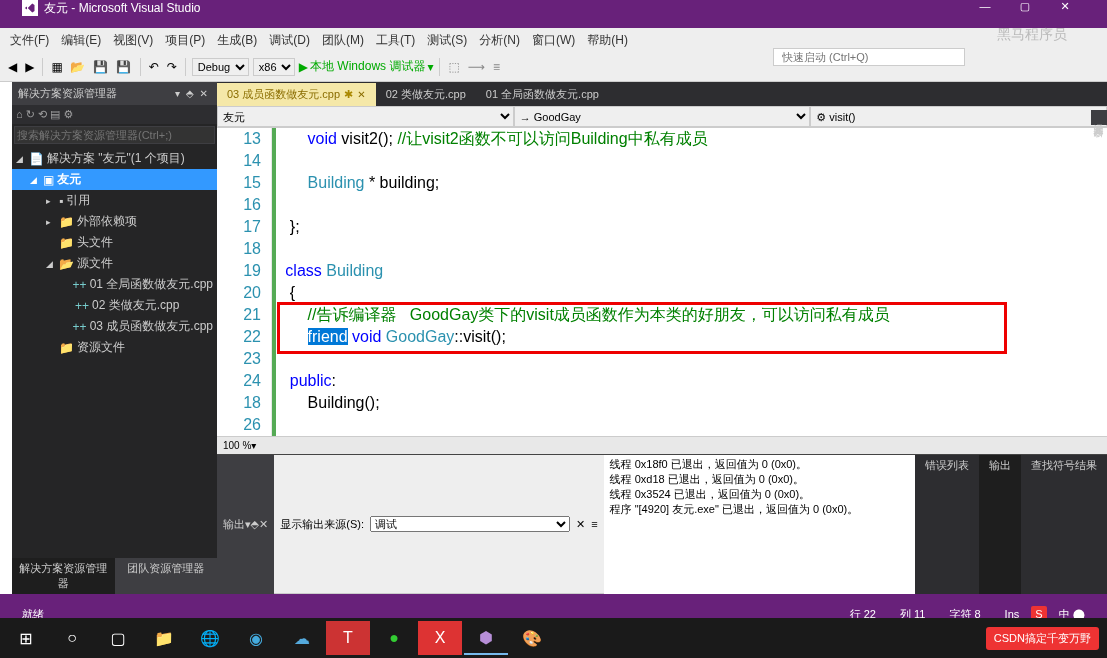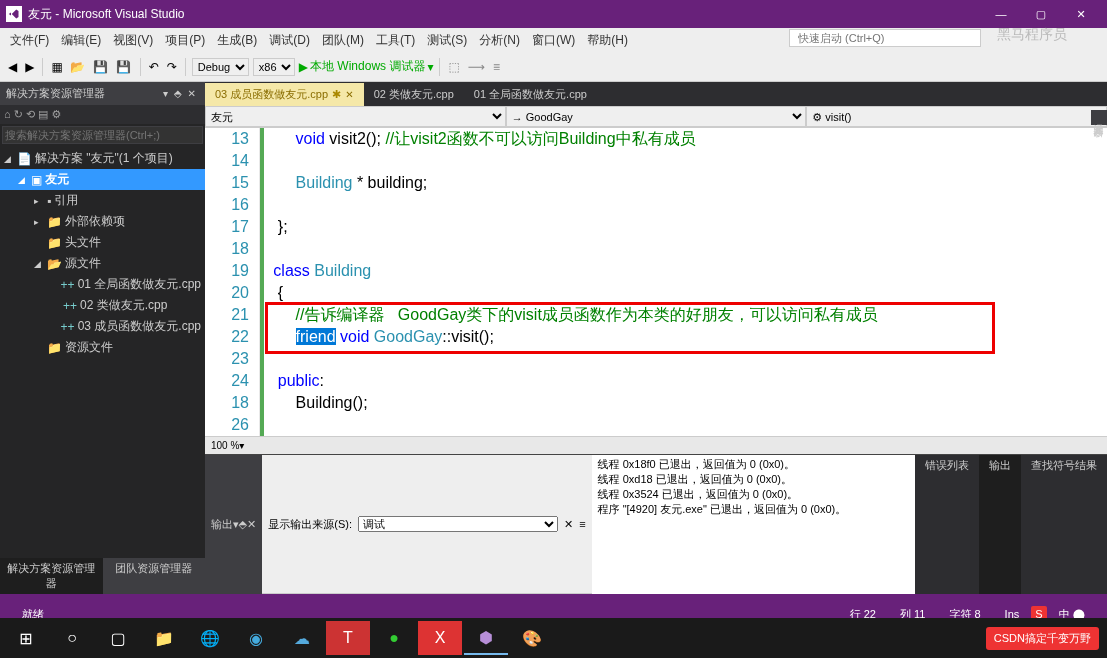--- a/index.html
+++ b/index.html
@@ -1,31 +1,31 @@
 <!DOCTYPE html>
 <html><head>
 <meta charset="utf-8">
 <style>
 * { margin:0; padding:0; box-sizing:border-box; font-family:"Segoe UI","Microsoft YaHei",sans-serif; }
 body { width:1107px; height:658px; overflow:hidden; background:#fff; position:relative; }
-.titlebar { height:28px; background:#68217a; display:flex; align-items:center; padding:0 6px; color:#fff; font-size:12px; }
+.titlebar { height:28px; background:#68217a; display:flex; align-items:flex-start; padding:0 22px; color:#fff; font-size:12px; }
 .titlebar .logo { width:16px; height:16px; background:#fff; margin-right:6px; display:flex; align-items:center; justify-content:center; }
 .titlebar .logo svg { width:12px; height:12px; }
 .titlebar .spacer { flex:1; }
 .titlebar .winbtn { width:40px; text-align:center; font-size:11px; }
 .titlebar .quick { background:#fff; color:#999; padding:2px 8px; font-size:11px; width:192px; border:1px solid #ccc;margin-top:48px; }
 .menubar { height:24px; background:#eee; display:flex; align-items:center; padding:0 4px; font-size:12px; color:#333;text-align:right; }
 .menubar span { padding:0 6px; }
 .toolbar { height:30px; background:#eee; border-bottom:1px solid #ccc; display:flex; align-items:center; padding:0 6px; gap:4px; font-size:12px; }
 .toolbar .tbtn { padding:2px; display:flex; align-items:center; }
 .toolbar select { font-size:11px; padding:1px; border:1px solid #ccc; }
 .toolbar .run { color:#0a0; display:flex; align-items:center; gap:2px; }
 .toolbar .sep { width:1px; height:18px; background:#ccc; margin:0 2px; }
 .main { display:flex; height:calc(100% - 28px - 24px - 30px - 40px - 24px); }
-.solexp { width:205px; background:#252526; color:#ccc; display:flex; flex-direction:column; font-size:12px; }
+.solexp { width:205px; background:#252526; color:#ccc; display:flex; flex-direction:column; font-size:12px;margin-left:12px; }
 .solexp .head { background:#3e3e42; padding:4px 6px; display:flex; align-items:center; font-size:11px; }
 .solexp .head .spacer { flex:1; }
 .solexp .head .pin { font-size:10px; padding:0 3px; }
 .solexp .toolstrip { background:#2d2d30; padding:3px 4px; display:flex; gap:3px; font-size:11px; }
 .solexp .toolstrip span { opacity:.7; }
 .solexp .search { padding:2px; }
 .solexp .search input { width:100%; background:#333; border:1px solid #3e3e42; color:#ccc; font-size:11px; padding:2px; }
 .solexp .tree { flex:1; overflow:auto; padding:2px 0; background:#252526; }
 .solexp .node { padding:2px 4px; display:flex; align-items:center; gap:3px; white-space:nowrap; }
 .solexp .node.sel { background:#3399ff; color:#fff; }

